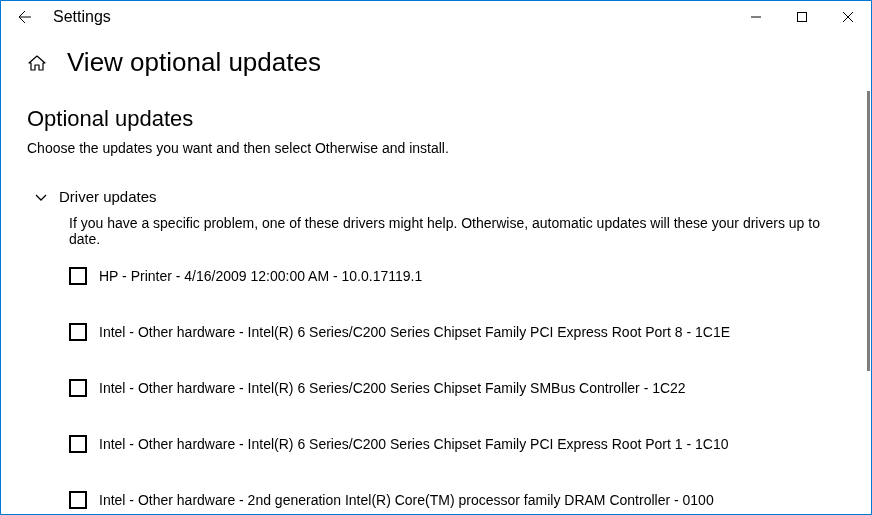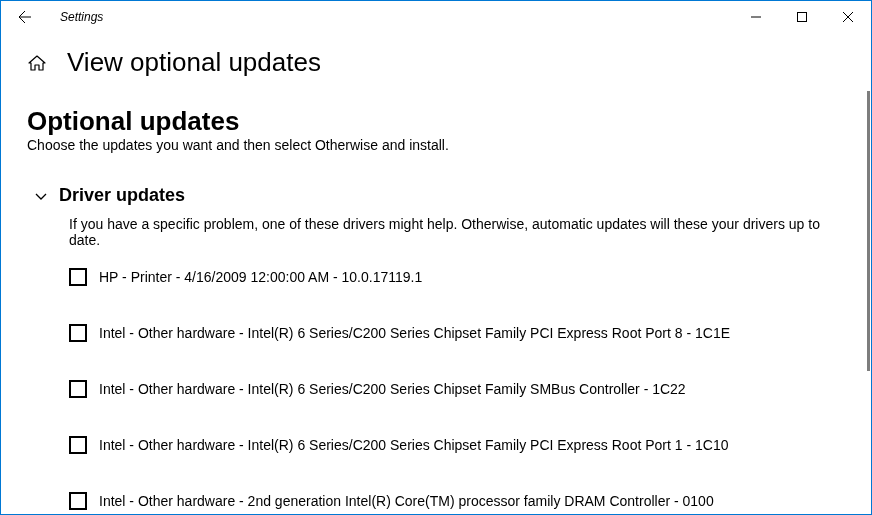--- a/index.html
+++ b/index.html
@@ -21,24 +21,23 @@
     }
     .back-btn {
       width: 32px;
       height: 32px;
       display: inline-flex;
       align-items: center;
       justify-content: center;
       cursor: pointer;
     }
     .app-title {
-      font-size: 12px;
-      margin-left: 19px;
+      font-size: 16px;
+      margin-left: 12px;
       color: #000;
-      font-style: italic;
     }
     .win-controls {
       position: absolute;
       right: 0;
       top: 0;
       display: flex;
     }
     .win-btn {
       width: 46px;
       height: 32px;
@@ -62,40 +61,40 @@
     .home-icon {
       display: inline-flex;
       align-items: center;
       justify-content: center;
     }
     .page-title {
       font-size: 26px;
       font-weight: 400;
     }
     .section-title {
-      font-size: 26px;
-      font-weight: 700;
-      margin-bottom: 0;
+      font-size: 22px;
+      font-weight: 400;
+      margin-bottom: 8px;
     }
     .instruction {
       font-size: 14px;
       margin-bottom: 32px;
       color: #000;
     }
     .drivers-section { padding-left: 6px; }
     .section-header {
       display: flex;
       align-items: center;
       gap: 10px;
       margin-bottom: 10px;
       cursor: pointer;
     }
     .section-header .label {
-      font-size: 18px;
-      font-weight: 700;
+      font-size: 15px;
+      font-weight: 400;
     }
     .section-hint {
       font-size: 14px;
       margin-left: 36px;
       margin-bottom: 20px;
     }
     .update-list {
       padding-left: 36px;
     }
     .update-item {

